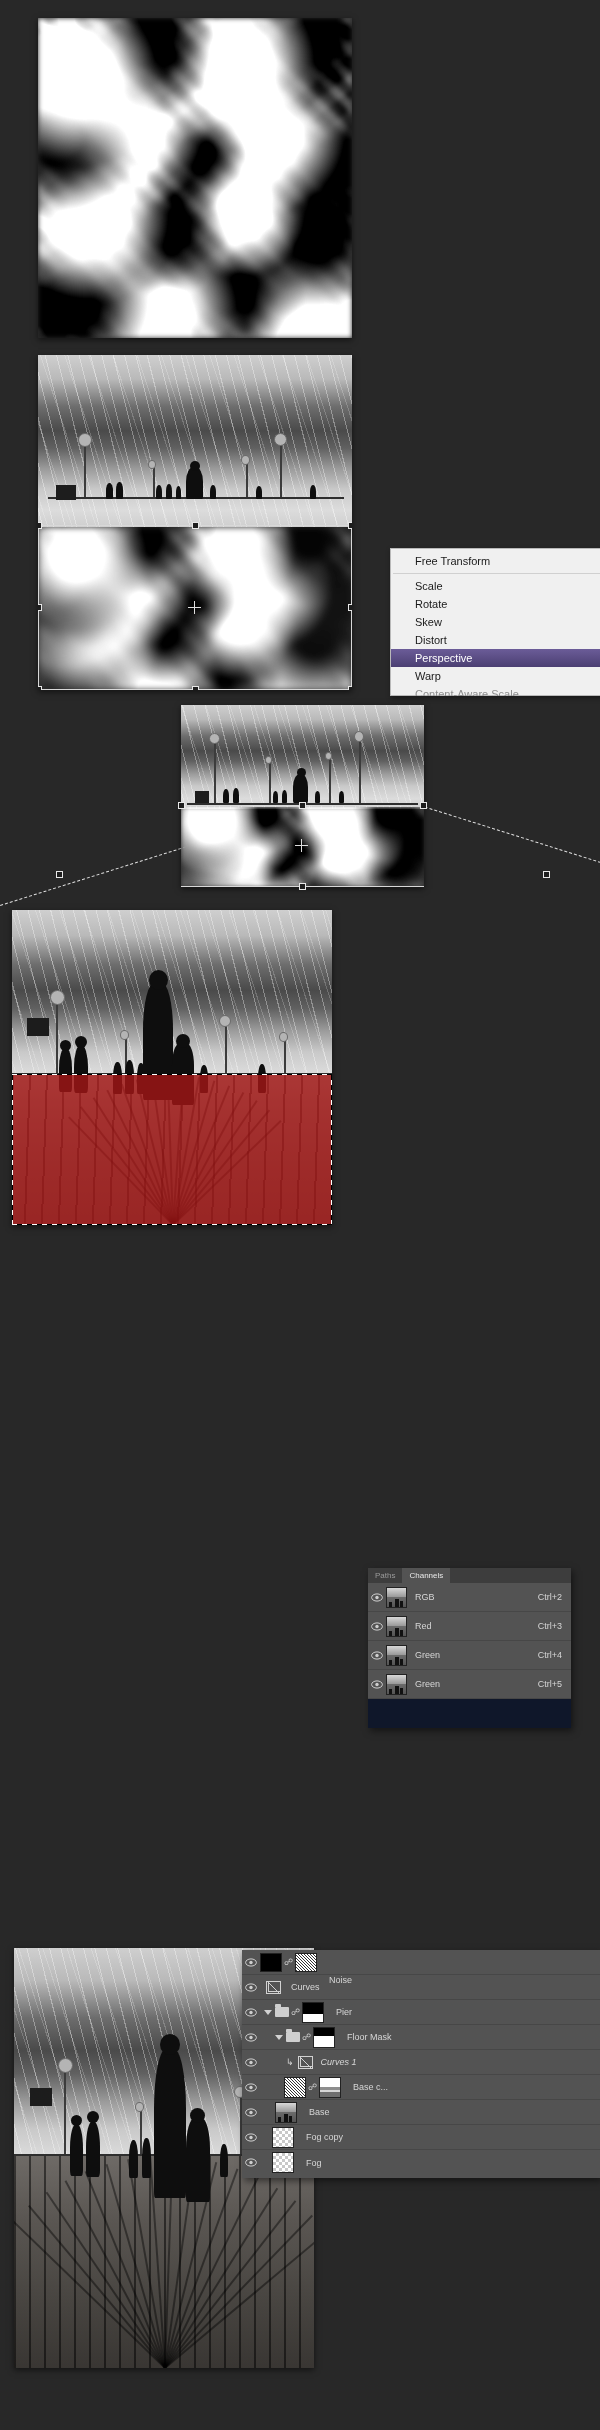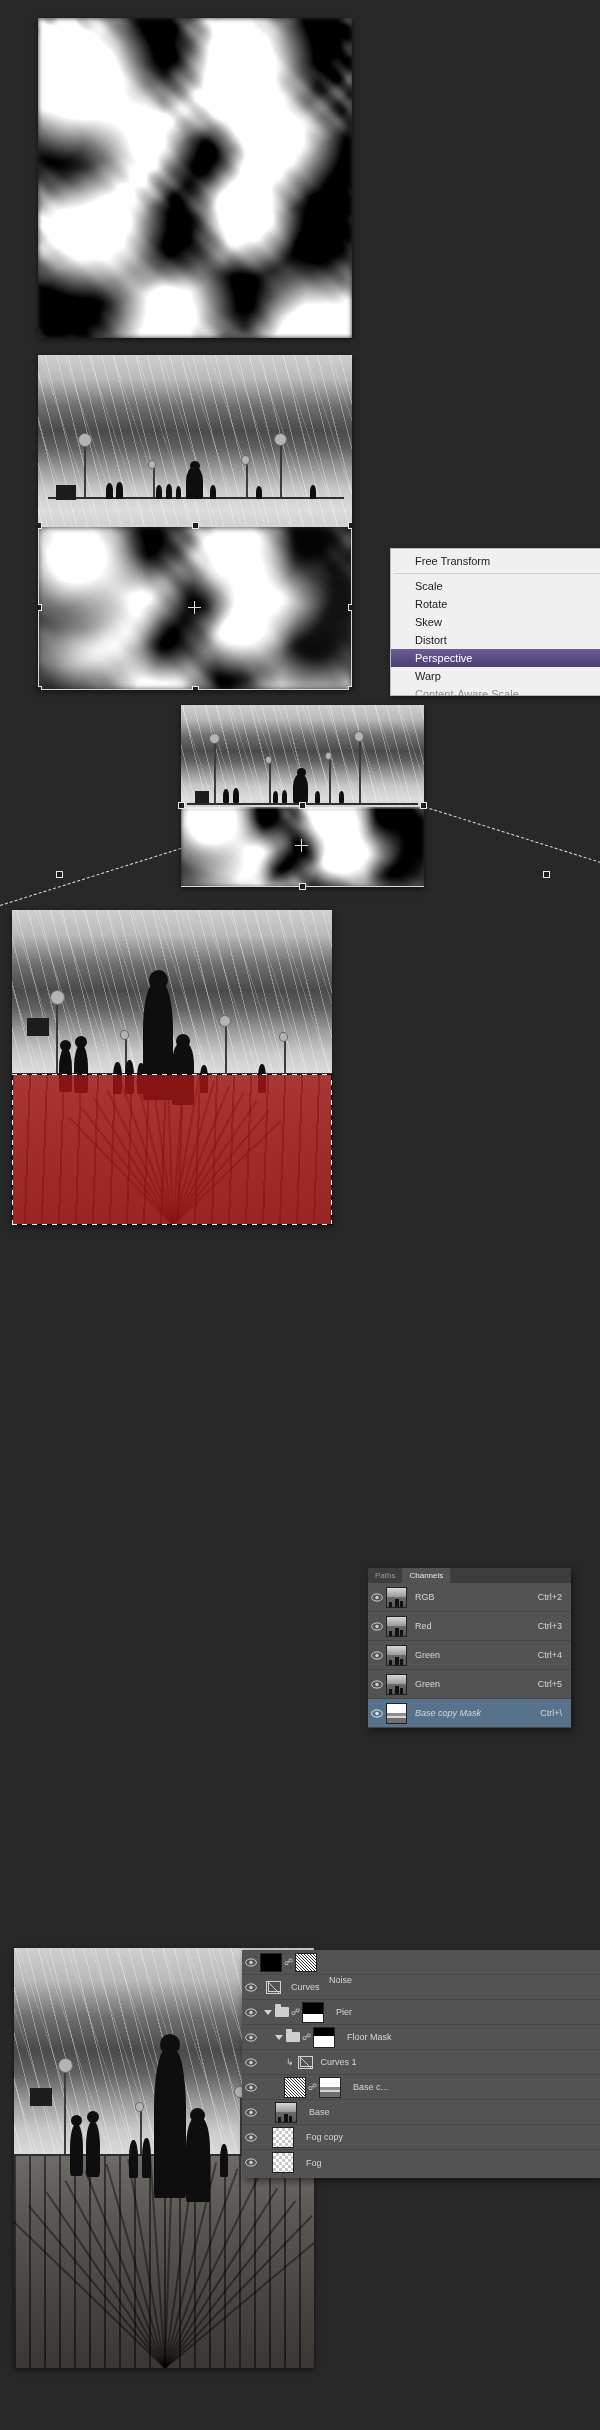--- a/index.html
+++ b/index.html
@@ -485,33 +485,20 @@
           <div class="thumb">
               <div class="mini" style="left:8px;top:11px;width:4px;height:8px;"></div>
               <div class="mini" style="left:13px;top:13px;width:3px;height:6px;"></div>
               <div class="mini" style="left:2px;top:14px;width:3px;height:5px;"></div>
             </div>
         </div>
         <div class="chName">Green</div>
         <div class="chKey">Ctrl+5</div>
       </div>
 
-      <div class="chRow sel">
-        <div class="eye">
-          <svg width="12" height="9" viewBox="0 0 12 9">
-              <ellipse cx="6" cy="4.5" rx="5.4" ry="3.6" fill="none" stroke="#e4e4e4" stroke-width="1"></ellipse>
-              <circle cx="6" cy="4.5" r="1.7" fill="#e4e4e4"></circle>
-            </svg>
-        </div>
-        <div class="thumbwrap">
-          <div class="thumb split"></div>
-        </div>
-        <div class="chName ital">Base copy Mask</div>
-        <div class="chKey">Ctrl+\</div>
-      </div>
 
     </div>
   </div>
 
   <div class="panel shadow" style="left:14px;top:1948px;width:300px;height:420px;">
 
     <div class="sky" style="height:232px;"></div>
     <div class="rain" style="top:0;height:240px;"></div>
 
     <div style="position:absolute;left:0;top:0;width:300px;height:420px;">
@@ -623,21 +610,21 @@
 
       <div class="lyRow">
         <div class="eye">
           <svg width="12" height="9" viewBox="0 0 12 9">
               <ellipse cx="6" cy="4.5" rx="5.4" ry="3.6" fill="none" stroke="#cfcfcf" stroke-width="1"></ellipse>
               <circle cx="6" cy="4.5" r="1.7" fill="#cfcfcf"></circle>
             </svg>
         </div>
         <div class="clipArrow" style="margin-left:26px;">↳</div>
         <div class="curveIco"></div>
-        <div class="chName" style="">Curves 1</div>
+        <div class="chName" style="font-style:italic;">Curves 1</div>
       </div>
 
       <div class="lyRow">
         <div class="eye">
           <svg width="12" height="9" viewBox="0 0 12 9">
               <ellipse cx="6" cy="4.5" rx="5.4" ry="3.6" fill="none" stroke="#cfcfcf" stroke-width="1"></ellipse>
               <circle cx="6" cy="4.5" r="1.7" fill="#cfcfcf"></circle>
             </svg>
         </div>
         <div class="thumb noise" style="width:22px;height:21px;margin-left:24px;"></div>

